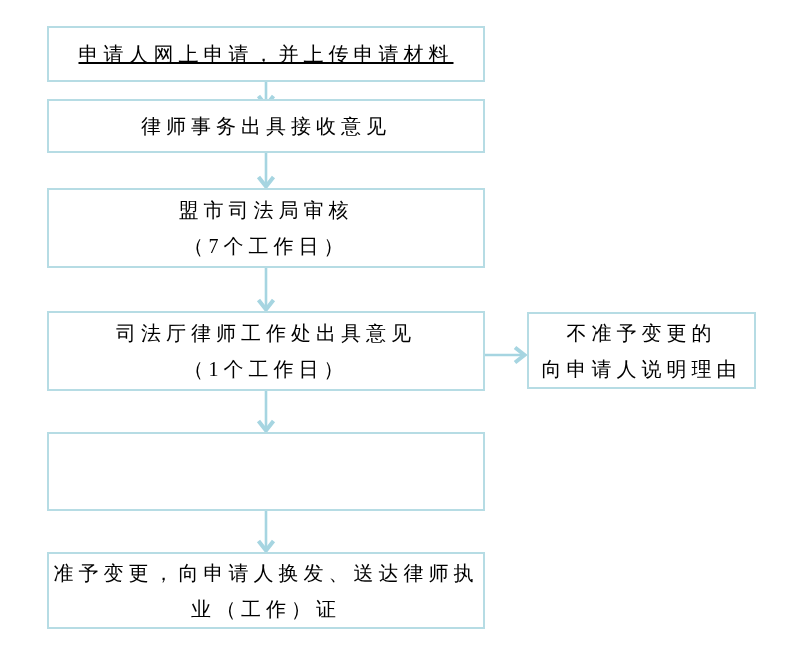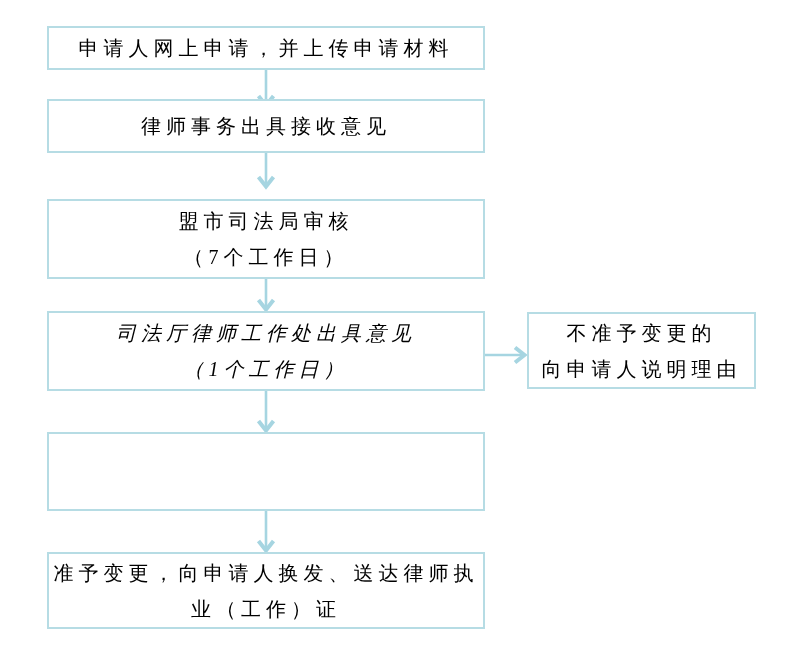--- a/index.html
+++ b/index.html
@@ -44,24 +44,24 @@
     display: flex;
     flex-direction: column;
     align-items: center;
     justify-content: center;
     text-align: center;
     font-size: 20px;
     letter-spacing: 5px;
     line-height: 36px;
   }
   .box .line { white-space: nowrap; }
-  .b1 { left: 47px; top: 26px;  width: 438px; height: 44px; }
+  .b1 { left: 47px; top: 26px;  width: 438px; height: 56px; text-decoration: underline; }
   .b2 { left: 47px; top: 99px; width: 438px; height: 54px; }
-  .b3 { left: 47px; top: 188px; width: 438px; height: 80px; margin-top: 11px; }
-  .b4 { left: 47px; top: 311px; width: 438px; height: 80px; font-style: italic; }
+  .b3 { left: 47px; top: 188px; width: 438px; height: 80px; }
+  .b4 { left: 47px; top: 311px; width: 438px; height: 80px; }
   .b5 { left: 47px; top: 432px; width: 438px; height: 79px; }
   .b6 { left: 47px; top: 552px; width: 438px; height: 77px; align-items: center; }
   .b7 { left: 527px; top: 312px; width: 229px; height: 77px; }
 </style>
 </head>
 <body>
 
 <div class="canvas">
 
   <svg class="arrows" viewBox="0 0 799 661" aria-hidden="true">

